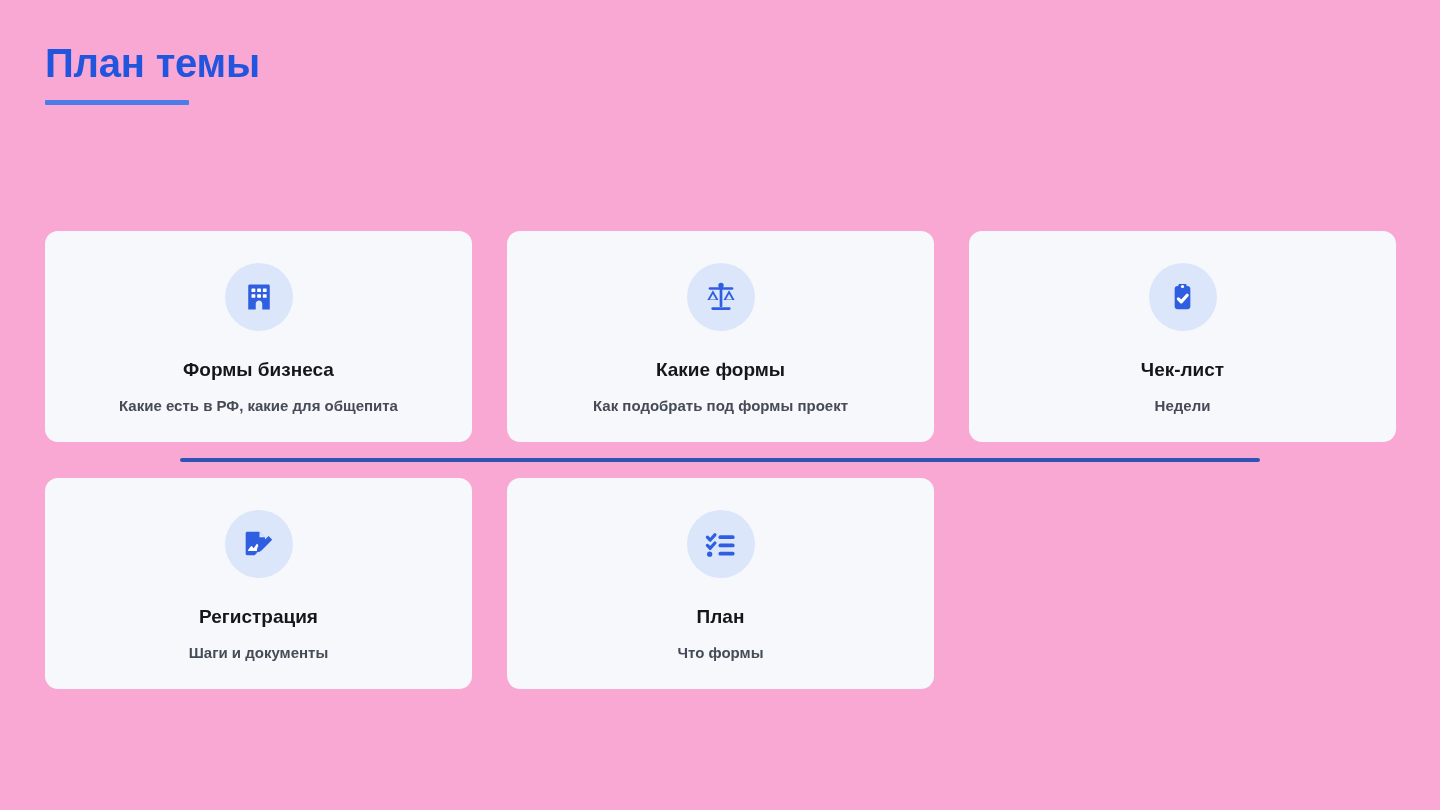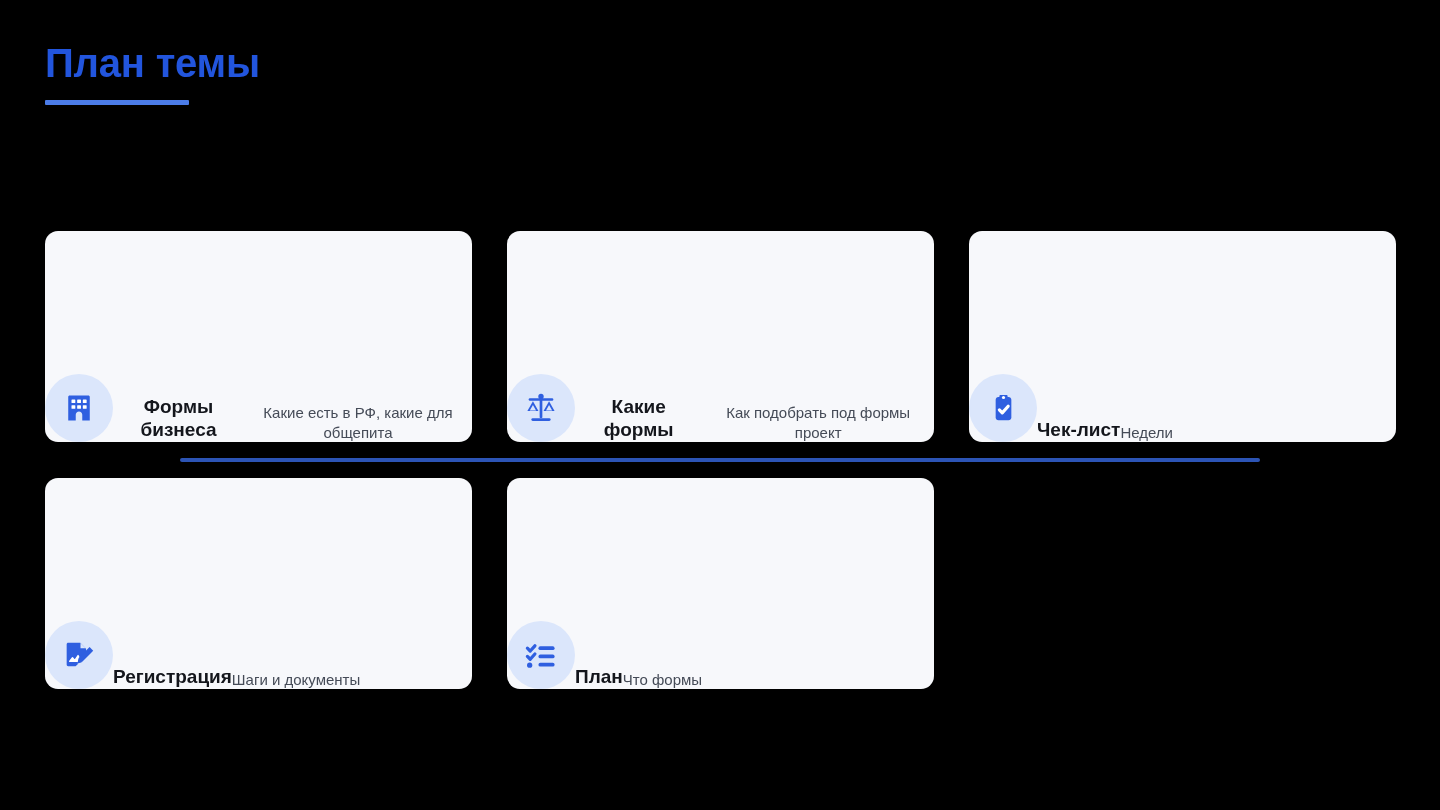--- a/index.html
+++ b/index.html
@@ -9,21 +9,21 @@
     height: 810px;
     background: #ffffff;
     font-family: "Liberation Sans", sans-serif;
     overflow: hidden;
   }
 
   .slide {
     position: relative;
     width: 1440px;
     height: 810px;
-    background: #000000;
+    background: #f9a8d4;
   }
 
   
   .title-block {
     position: absolute;
     left: 45px;
     top: 40px;
   }
 
   .slide-title {
@@ -53,21 +53,22 @@
     grid-template-columns: 427px 427px 427px;
     grid-column-gap: 35px;
     grid-row-gap: 36px;
   }
 
   .card {
     height: 211px;
     background: #f7f8fb;
     border-radius: 13px;
     display: flex;
-    align-items: flex-end;
+    flex-direction: column;
+    align-items: center;
     padding-top: 32px;
   }
 
   .icon-circle {
     width: 68px;
     height: 68px;
     border-radius: 50%;
     background: #dbe6fb;
     display: flex;
     align-items: center;
@@ -84,21 +85,21 @@
     font-size: 19px;
     font-weight: bold;
     color: #14161c;
     text-align: center;
     line-height: 1.2;
   }
 
   .card-sub {
     margin-top: 14px;
     font-size: 15px;
-    font-weight: normal;
+    font-weight: bold;
     color: #454b57;
     text-align: center;
     line-height: 1.3;
   }
 
   
   .connector {
     position: absolute;
     left: 180px;
     top: 458px;

